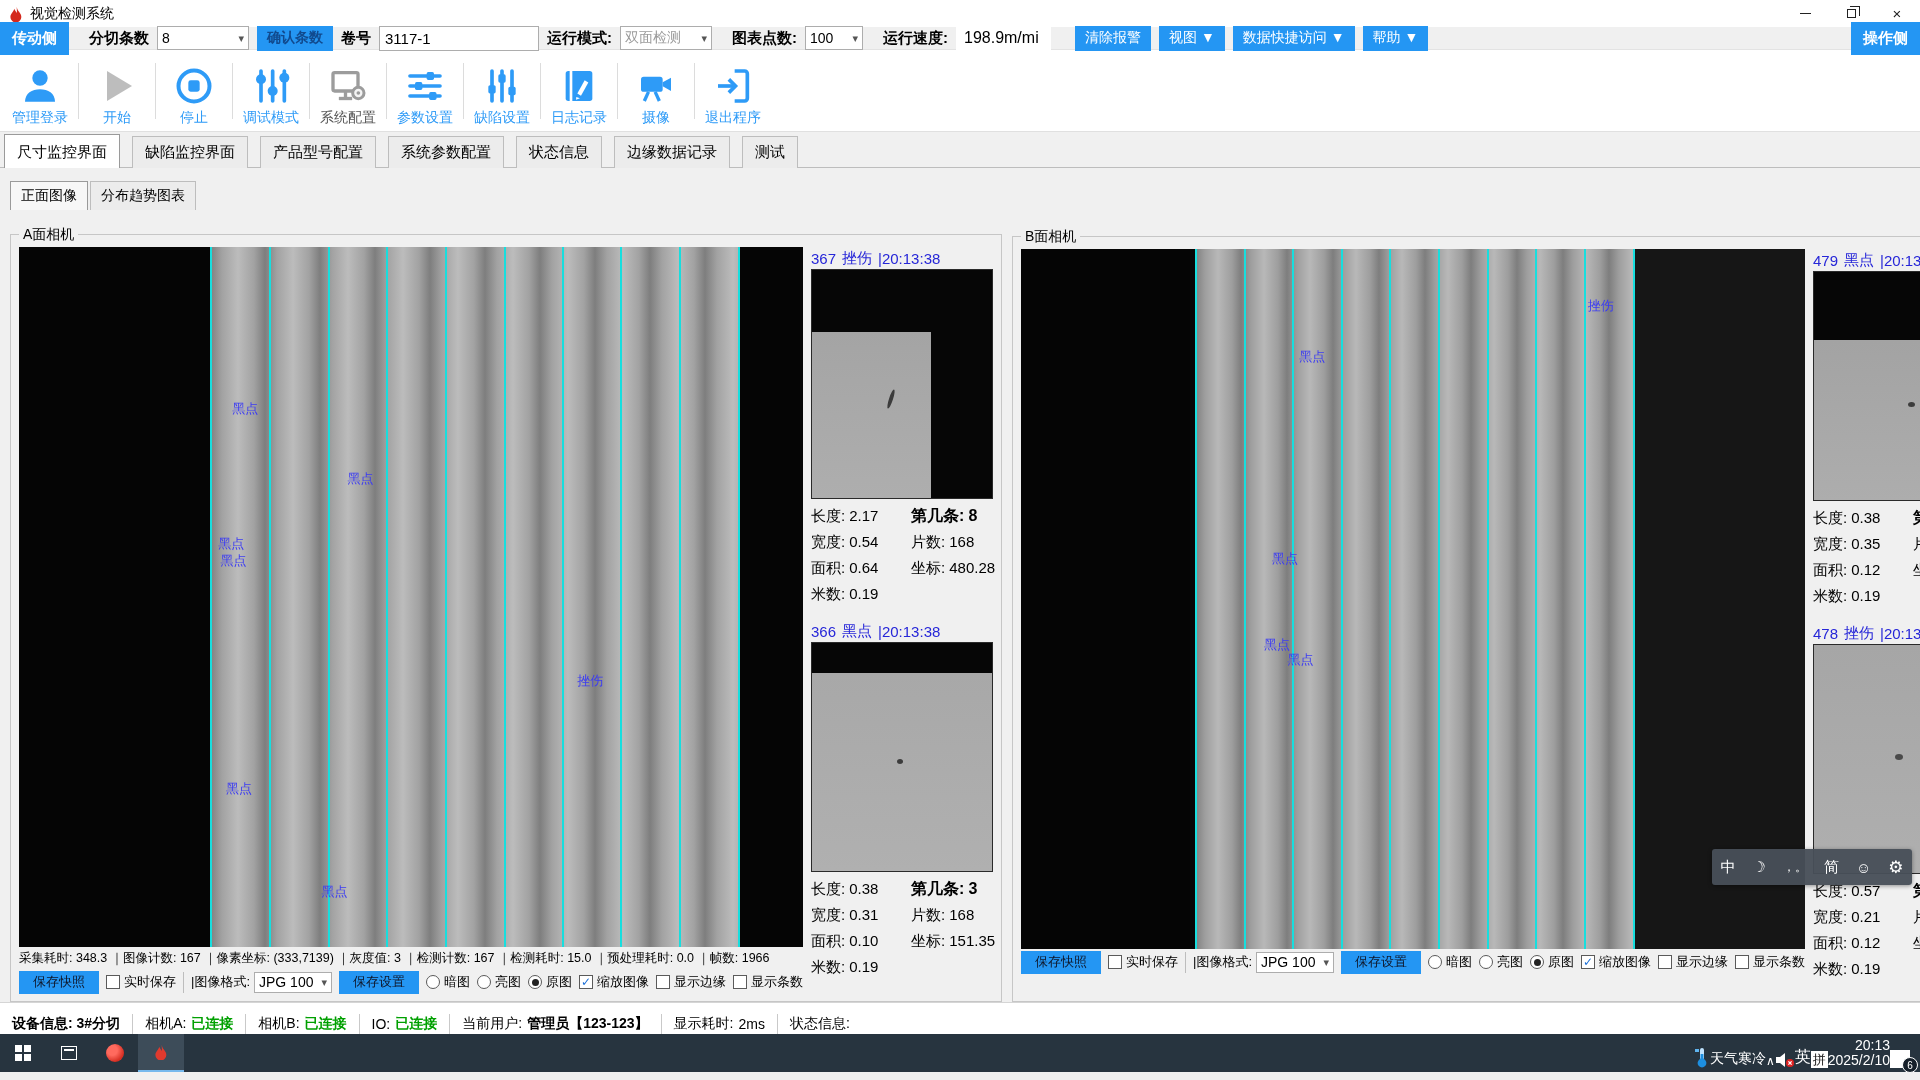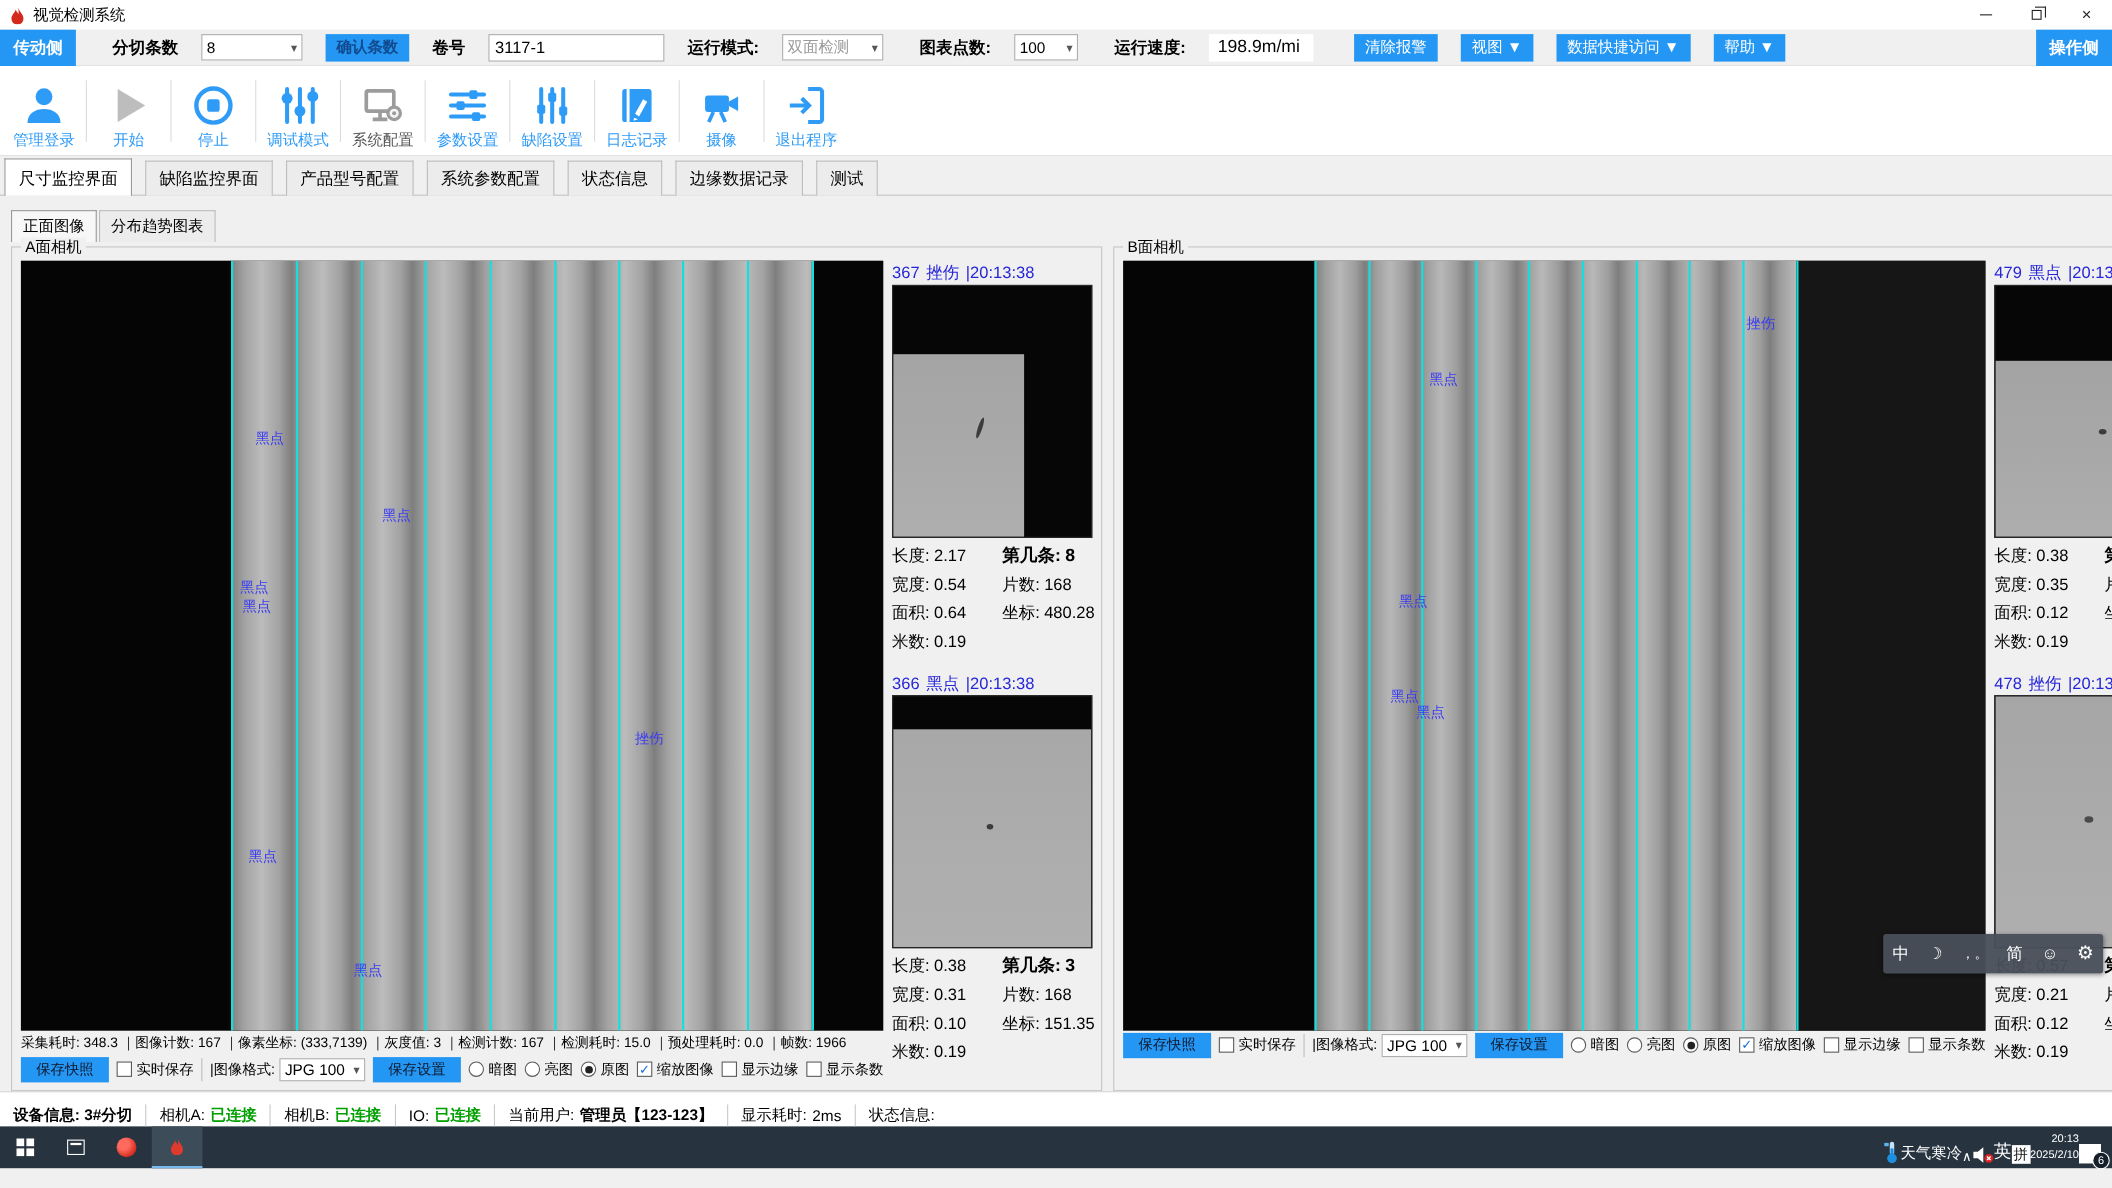--- a/index.html
+++ b/index.html
@@ -9,21 +9,21 @@
   
   .titlebar { height:27px; background:#ffffff; display:flex; align-items:center; padding-left:8px; }
   .titlebar .app-title { font-size:14px; color:#000; margin-left:6px; }
   .win-controls { margin-left:auto; display:flex; height:100%; }
   .win-btn { width:46px; height:100%; display:flex; align-items:center; justify-content:center; color:#222; font-size:15px; cursor:default; }
   .glyph-min { width:11px; height:1px; background:#222; display:inline-block; }
   .glyph-restore { width:9px; height:9px; border:1px solid #222; display:inline-block; position:relative; background:#fff; }
   .glyph-restore::before { content:""; position:absolute; left:2px; top:-4px; width:9px; height:9px; border:1px solid #222; border-left:none; border-bottom:none; }
 
   
-  .toolbar { height:33px; background:#f0f0f0; display:flex; align-items:center; gap:21px; border-bottom:1px solid #e3e3e3; }
+  .toolbar { height:23px; background:#f0f0f0; display:flex; align-items:center; gap:8px; border-bottom:1px solid #e3e3e3; }
   .side-btn { height:33px; padding:0 12px; background:#2496f3; color:#fff; font-size:15px; font-weight:bold; border:none; display:flex; align-items:center; }
   .tb-label { font-size:15px; font-weight:bold; color:#000; white-space:nowrap; }
   .combo { background:#fff; border:1px solid #adadad; height:24px; display:flex; align-items:center; font-size:14px; padding:0 4px; position:relative; }
   .combo .cval { flex:1; }
   .combo::after { content:"▾"; font-size:11px; color:#555; margin-left:4px; }
   .combo.gray .cval { color:#9a9a9a; }
   .tb-input { height:25px; border:1px solid #adadad; background:#fff; font-size:15px; padding:0 5px; }
   .tb-btn { height:25px; background:#2496f3; border:none; color:#fff; font-size:14px; padding:0 10px; white-space:nowrap; }
   .tb-btn.confirm { color:#114a8e; font-weight:bold; }
   .speed-box { height:25px; background:#fff; font-size:16px; display:flex; align-items:center; padding:0 8px; min-width:95px; }
@@ -40,21 +40,21 @@
   .maintabs { height:36px; display:flex; align-items:flex-end; padding-left:4px; border-bottom:1px solid #bdbdbd; background:#f0f0f0; }
   .tab { font-size:15px; color:#000; padding:6px 12px; border:1px solid #bdbdbd; border-bottom:none; background:#ececec; margin-right:12px; position:relative; top:1px; }
   .tab.active { background:#ffffff; border-color:#9a9a9a; padding-top:8px; z-index:2; }
 
   
   .subtabs { height:42px; display:flex; align-items:flex-end; padding-left:10px; background:#f0f0f0; }
   .stab { font-size:14px; padding:5px 10px; border:1px solid #bdbdbd; border-bottom:none; background:#ececec; margin-right:2px; }
   .stab.active { background:#f7f7f7; border-color:#9a9a9a; }
 
   
-  .panels { height:772px; display:flex; gap:10px; padding:4px 10px 0 10px; margin-top:0; }
+  .panels { height:772px; display:flex; gap:10px; padding:4px 10px 0 10px; margin-top:20px;align-items:flex-end; }
   .group { position:relative; border:1px solid #c6c6c6; flex:1; background:#f0f0f0; }
   .group-title { position:absolute; top:-9px; left:8px; background:#f0f0f0; font-size:14px; color:#000; padding:0 4px; z-index:3; }
   .group-body { display:flex; height:100%; padding:12px 8px 6px 8px; gap:8px; }
   .cam-col { flex:1; display:flex; flex-direction:column; min-width:0; }
   .cam-img { height:700px; background:#050505; position:relative; overflow:hidden; }
   .band { position:absolute; top:0; bottom:0; }
   .band-a { left:24.4%; width:67.3%;
     background:repeating-linear-gradient(90deg,#7e7e7e 0px,#a2a2a2 12px,#bcbcbc 28px,#a2a2a2 44px,#7e7e7e 55px); }
   .band-b { left:22.2%; width:55.8%;
     background:repeating-linear-gradient(90deg,#7e7e7e 0px,#9e9e9e 10px,#b8b8b8 23px,#9e9e9e 37px,#7e7e7e 46px); }
@@ -96,21 +96,21 @@
   .tb-item { width:46px; height:38px; display:flex; align-items:center; justify-content:center; }
   .tb-item.activeapp { background:#3d4c59; border-bottom:2px solid #76b9ed; }
   .start-grid { display:grid; grid-template-columns:7px 7px; grid-template-rows:7px 7px; gap:2px; }
   .start-grid span { background:#fff; }
   .tv-icon { width:16px; height:14px; border:1px solid #fff; position:relative; }
   .tv-icon::after { content:""; position:absolute; left:2px; top:2px; right:2px; height:2px; background:#fff; }
   .redapp { width:18px; height:18px; border-radius:50%; background:radial-gradient(circle at 35% 35%, #ff6a5e 0 30%, #d62f23 70%); }
   .tray { margin-left:auto; display:flex; align-items:flex-end; gap:0; padding-right:10px; font-size:14px; }
   .tray .chev { font-size:12px; }
   .ime-box { background:#fff; color:#111; font-size:13px; padding:0 2px; line-height:17px; }
-  .clock { text-align:right; font-size:10px; line-height:15px; }
+  .clock { text-align:right; font-size:14px; line-height:15px; }
   .notif { position:relative; width:20px; height:18px; }
   .notif .paper { position:absolute; inset:0; background:#fff; clip-path:polygon(0 0,100% 0,100% 70%,80% 70%,80% 100%,0 100%); }
   .notif .badge { position:absolute; right:-8px; bottom:-5px; width:16px; height:16px; border-radius:50%; background:#16202a; border:1px solid #fff; color:#fff; font-size:10px; display:flex; align-items:center; justify-content:center; }
 
   
   .ime-bar { position:fixed; left:1712px; top:849px; width:200px; height:36px; background:rgba(72,79,88,0.96); border-radius:3px; display:flex; align-items:center; justify-content:space-around; color:#fff; font-size:15px; z-index:50; box-shadow:0 1px 4px rgba(0,0,0,.4); }
   .ime-bar span { cursor:default; }
 
   .flame { width:16px; height:16px; }
 </style>

